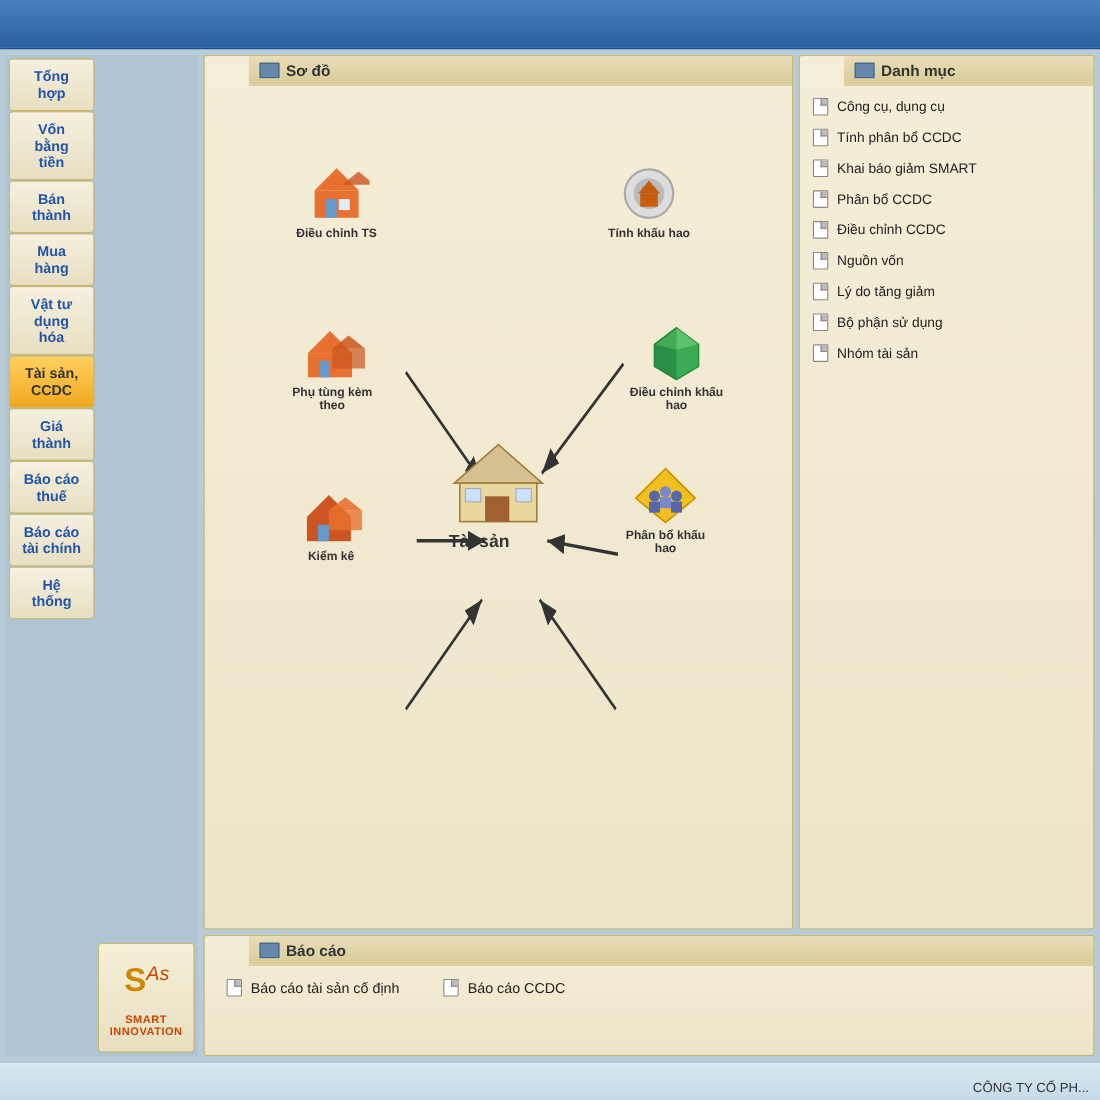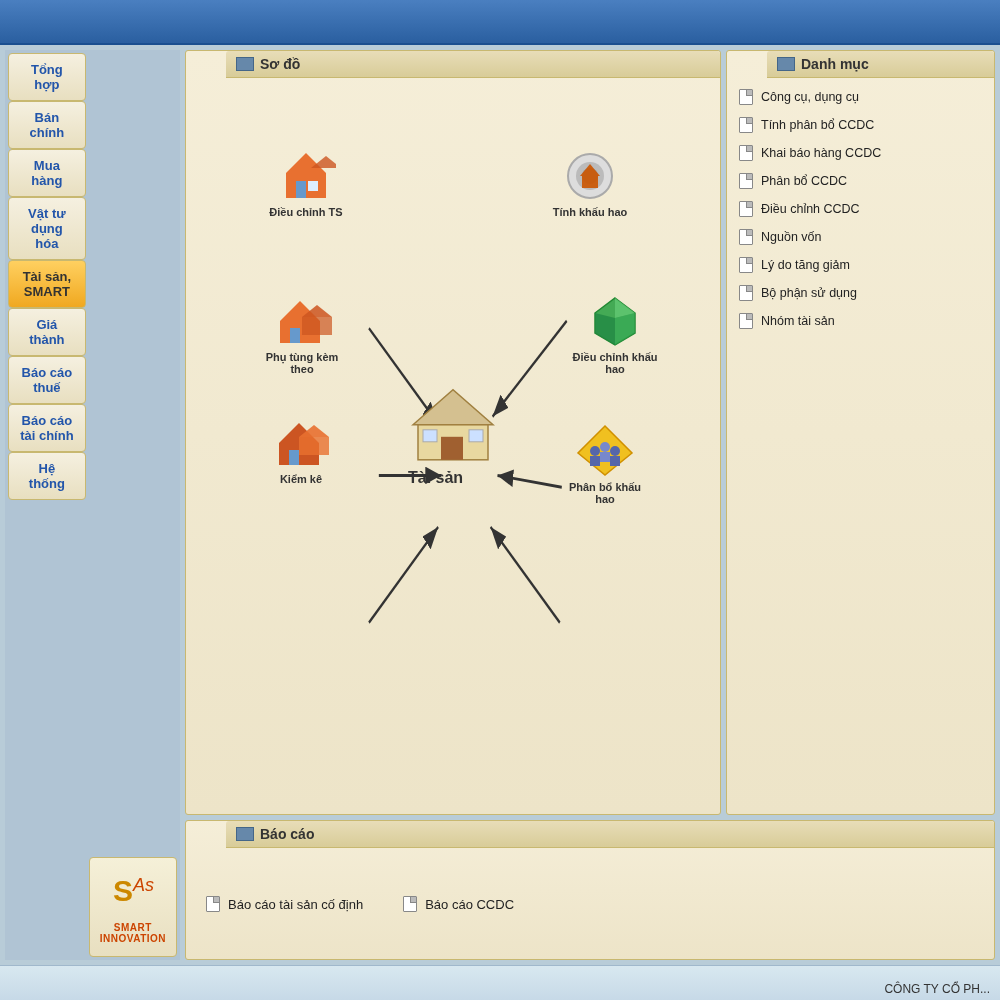--- a/index.html
+++ b/index.html
@@ -206,35 +206,34 @@
       position: absolute;
       top: 0; right: 0;
       width: 5px; height: 5px;
       background: #bbb;
       border-left: 1px solid #888;
       border-bottom: 1px solid #888;
     }
 
     
     .bao-cao-panel {
-      height: 140px;
+      height: 110px;
       background: linear-gradient(to bottom, #f5eed8, #ede4c8);
       border: 1px solid #c8b870;
       border-radius: 3px;
       display: flex;
       flex-direction: column;
       text-align: center;
     }
 
     .bao-cao-items {
       display: flex;
       padding: 12px 20px;
       gap: 40px;
       align-items: center;
-      margin-top: 36px;
     }
 
     .bao-cao-item {
       display: flex;
       align-items: center;
       gap: 8px;
       cursor: pointer;
       font-size: 13px;
       color: #222;
     }
@@ -259,24 +258,25 @@
 <body>
 
 <div class="top-bar"></div>
 
 <div class="main-layout">
 
   <div class="sidebar">
 
     <div id="sidebar-items">
         <div class="sidebar-item">Tổng hợp</div>
-        <div class="sidebar-item">Bán chính</div>
+        <div class="sidebar-item">Vốn bằng tiền</div>
+        <div class="sidebar-item">Bán thành</div>
         <div class="sidebar-item">Mua hàng</div>
         <div class="sidebar-item">Vật tư dụng hóa</div>
-        <div class="sidebar-item active">Tài sản, SMART</div>
+        <div class="sidebar-item active">Tài sản, CCDC</div>
         <div class="sidebar-item">Giá thành</div>
         <div class="sidebar-item">Báo cáo thuế</div>
         <div class="sidebar-item">Báo cáo tài chính</div>
         <div class="sidebar-item">Hệ thống</div>
       </div>
     <div class="sidebar-logo">
       <div class="logo-icon">
         
         <svg width="50" height="40" viewBox="0 0 50 40">
           <text x="5" y="30" font-size="30" fill="#cc8800" font-weight="bold">S</text>
@@ -382,21 +382,21 @@
 
                 <polygon points="30,5 50,20 50,40 30,52 10,40 10,20" fill="#44aa55" stroke="#228833" stroke-width="1.5"></polygon>
                 <polygon points="30,5 50,20 30,25" fill="#66cc77" opacity="0.7"></polygon>
                 <polygon points="10,20 30,25 30,52 10,40" fill="#228844" opacity="0.8"></polygon>
                 <polygon points="50,20 30,25 30,52 50,40" fill="#33aa55" opacity="0.6"></polygon>
               </svg>
             </div>
             <div>Điều chỉnh khấu<br>hao</div>
           </div>
 
-          <div class="diag-item" style="left:65px; top:337px;">
+          <div class="diag-item" style="left:65px; top:364px;">
             <div class="item-icon">
               <svg width="60" height="55" viewBox="0 0 60 55">
                 <polygon points="8,28 28,8 48,28" fill="#cc5522"></polygon>
                 <rect x="8" y="28" width="40" height="22" fill="#cc5522"></rect>
                 <rect x="18" y="35" width="10" height="15" fill="#6699cc"></rect>
 
                 <polygon points="28,22 43,10 58,22" fill="#e87030" opacity="0.9"></polygon>
                 <rect x="28" y="22" width="30" height="18" fill="#e87030" opacity="0.8"></rect>
               </svg>
             </div>
@@ -433,21 +433,21 @@
         <div class="danh-muc-item">
               <span class="doc-icon"></span>
               <span>Công cụ, dụng cụ</span>
             </div>
             <div class="danh-muc-item">
               <span class="doc-icon"></span>
               <span>Tính phân bổ CCDC</span>
             </div>
             <div class="danh-muc-item">
               <span class="doc-icon"></span>
-              <span>Khai báo hàng CCDC</span>
+              <span>Khai báo giảm SMART</span>
             </div>
             <div class="danh-muc-item">
               <span class="doc-icon"></span>
               <span>Phân bổ CCDC</span>
             </div>
             <div class="danh-muc-item">
               <span class="doc-icon"></span>
               <span>Điều chỉnh CCDC</span>
             </div>
             <div class="danh-muc-item">

